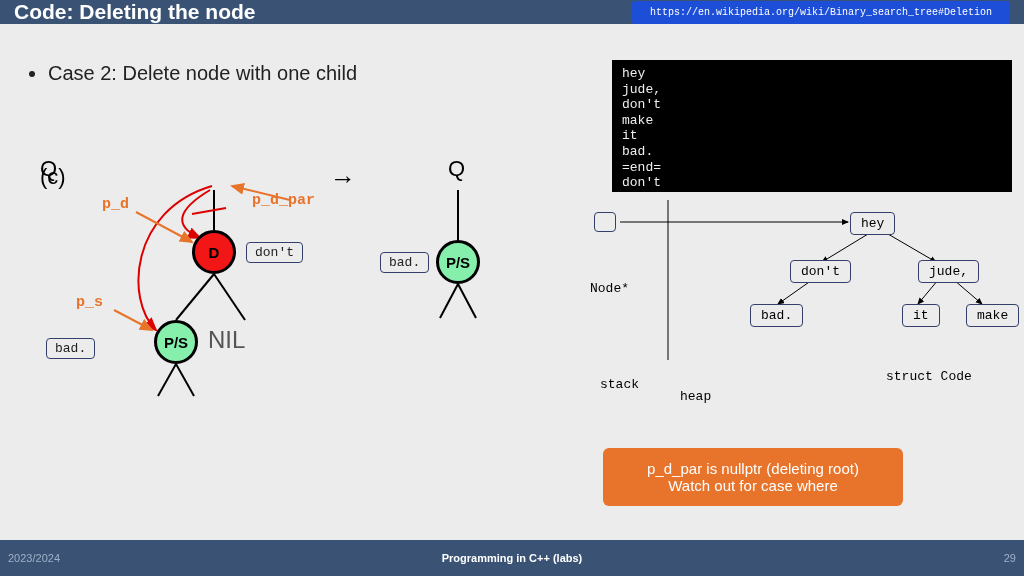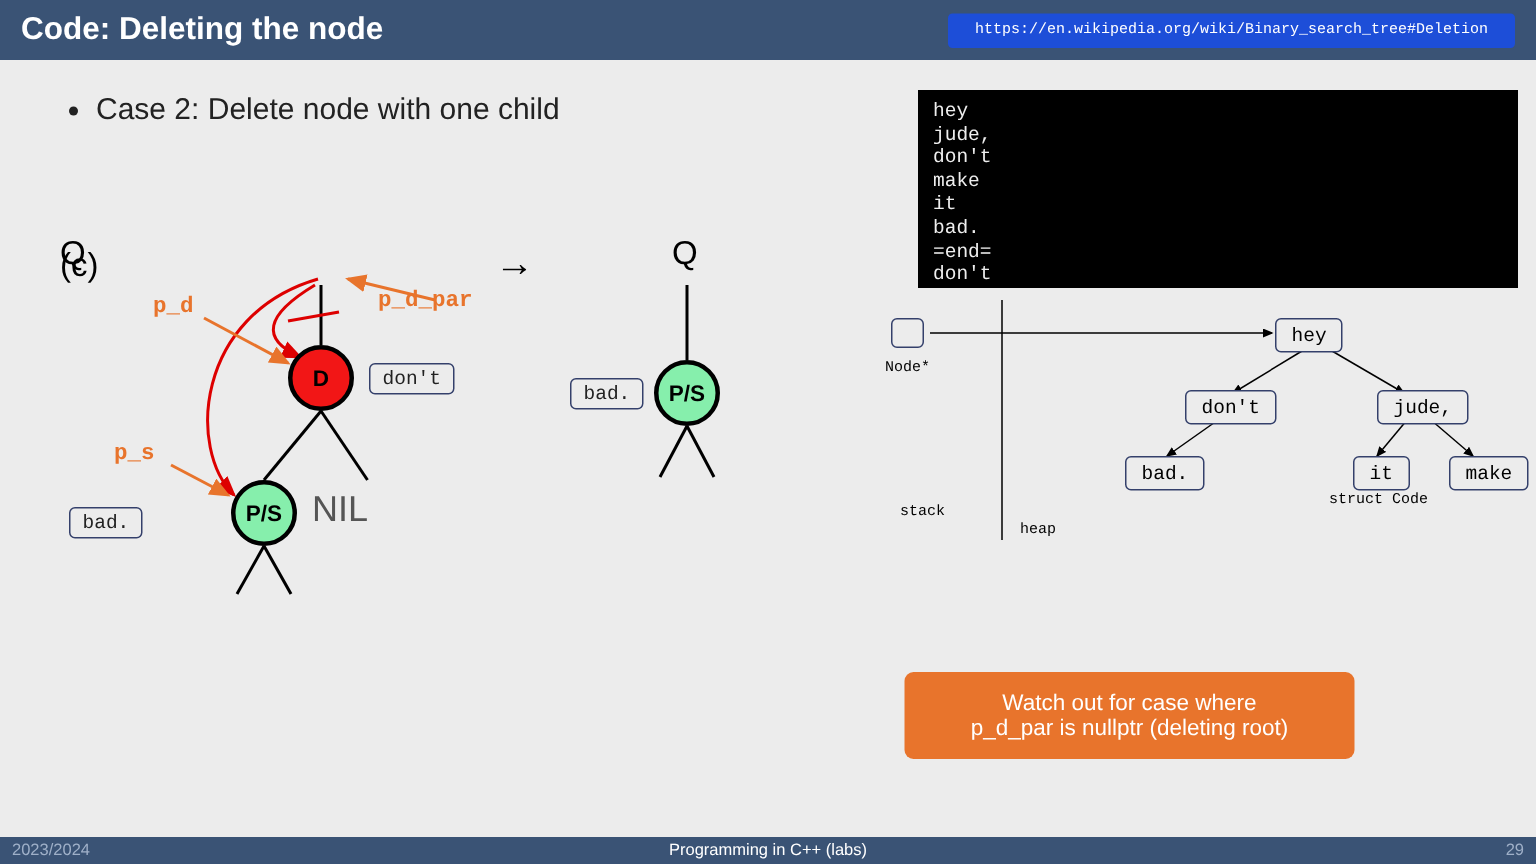--- a/index.html
+++ b/index.html
@@ -5,50 +5,50 @@
   * { box-sizing: border-box; margin: 0; padding: 0; }
   body {
     width: 1024px; height: 576px;
     font-family: Arial, Helvetica, sans-serif;
     background: #ececec;
     position: relative;
     overflow: hidden;
   }
   .header {
     background: #3a5375;
-    height: 40px;
+    height: 24px;
     display: flex;
     align-items: center;
     padding: 0 14px;
     justify-content: space-between;
   }
   .title { color: #fff; font-size: 21px; font-weight: bold; }
   .urlbox {
     background: #1d4ed8;
     color: #fff;
     font-family: "Courier New", monospace;
     font-size: 10px;
     padding: 6px 18px;
     border-radius: 3px;
   }
   .footer {
     position: absolute; left: 0; bottom: 0; width: 100%;
-    height: 18px; background: #3a5375;
+    height: 36px; background: #3a5375;
     color: #9fb0c8; font-size: 11px;
     display: flex; align-items: center; justify-content: space-between;
     padding: 0 8px;
   }
-  .footer .center { color: #fff; font-weight: normal; position:absolute; left:0; right:0; text-align:center;}
+  .footer .center { color: #fff; font-weight: bold; position:absolute; left:0; right:0; text-align:center;}
   .content-left {
     position: absolute; left: 28px; top: 60px;
     font-size: 20px; color: #222;
   }
   .content-left ul { list-style: disc; padding-left: 20px; }
   .content-left ul ul { font-size: 18px; padding-left: 28px; }
-  .content-left li { margin: 2px 16px; }
+  .content-left li { margin: 2px 0; }
 
   .terminal {
     position: absolute; right: 12px; top: 60px;
     width: 400px; height: 132px;
     background: #000; color: #eee;
     font-family: "Courier New", monospace; font-size: 13px;
     padding: 6px 10px; line-height: 1.2;
     white-space: pre;
   }
 
@@ -86,21 +86,21 @@
   .heapdiag {
     position: absolute; left: 590px; top: 200px;
     width: 420px; height: 180px;
   }
   .nodebox {
     position:absolute; font-family:"Courier New",monospace; font-size:13px;
     border:1.5px solid #34406b; border-radius:4px; padding:3px 10px;
     background:#ececec;
   }
   .smalltxt {
-    position:absolute; font-family:"Courier New",monospace; font-size:10px;
+    position:absolute; font-family:"Courier New",monospace; font-size:13px;margin-top:41px;
   }
 </style>
 </head>
 <body>
 
 <div class="header">
   <div class="title">Code: Deleting the node</div>
   <div class="urlbox">https://en.wikipedia.org/wiki/Binary_search_tree#Deletion</div>
 </div>
 
@@ -195,21 +195,21 @@
 
   <div class="nodebox" style="left:260px; top:12px;">hey</div>
   <div class="nodebox" style="left:200px; top:60px;">don't</div>
   <div class="nodebox" style="left:328px; top:60px;">jude,</div>
   <div class="nodebox" style="left:160px; top:104px;">bad.</div>
   <div class="nodebox" style="left:312px; top:104px;">it</div>
   <div class="nodebox" style="left:376px; top:104px;">make</div>
 </div>
 
 <div class="warn">
+  <div>p_d_par is nullptr (deleting root)</div>
   <div>Watch out for case where</div>
-  <div>p_d_par is nullptr (deleting root)</div>
 </div>
 
 <div class="footer">
   <span>2023/2024</span>
   <span class="center">Programming in C++ (labs)</span>
   <span>29</span>
 </div>
 
 </body></html>

